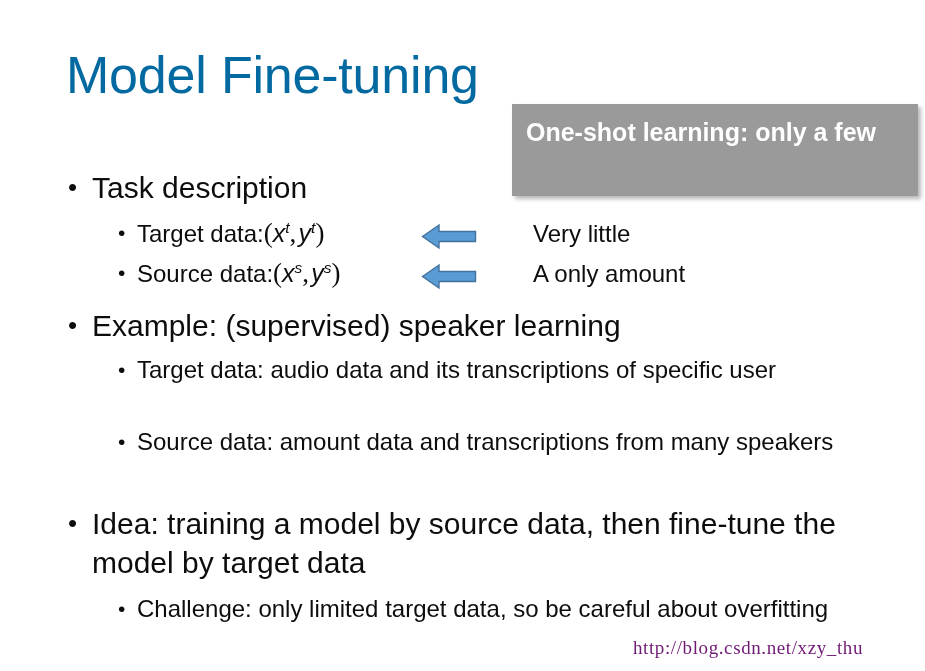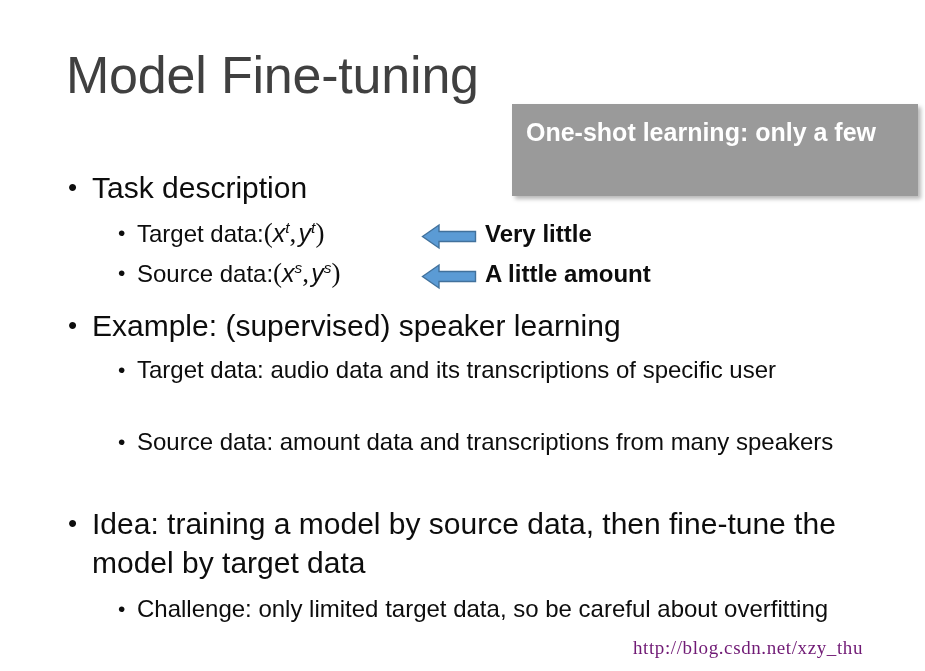--- a/index.html
+++ b/index.html
@@ -20,21 +20,21 @@
   }
 
   
   #slide-title {
     position: absolute;
     left: 66px;
     top: 48px;
     font-size: 52px;
     font-weight: 300;
     letter-spacing: -0.2px;
-    color: #404040;
+    color: #0369a1;
     white-space: nowrap;
     line-height: 1.05;
   }
 
   
   #callout {
     position: absolute;
     left: 512px;
     top: 104px;
     width: 406px;
@@ -118,23 +118,24 @@
   .arrow {
     position: absolute;
     width: 56px;
     height: 29px;
   }
 
   
   .annot {
     position: absolute;
     font-size: 24px;
-    font-weight: 700;
-    color: #0d0d0d;
-    white-space: nowrap;
+    font-weight: 400;
+    color: #0d0d0d;
+    white-space: nowrap;
+    margin-left: 48px;
   }
 
   
   #watermark {
     position: absolute;
     left: 633px;
     top: 637px;
     font-family: "Liberation Serif", serif;
     font-size: 19px;
     color: #701a75;
@@ -181,21 +182,21 @@
     </div>
 
     <svg class="arrow" style="left:421px; top:222px;" viewBox="0 0 56 29">
       <polygon points="1.5,14.5 18,3 18,9.5 54.5,9.5 54.5,19.5 18,19.5 18,26" fill="#5b9bd5" stroke="#41719c" stroke-width="1.4" stroke-linejoin="miter"></polygon>
     </svg>
     <div class="annot" style="left:485px; top:220px;">Very little</div>
 
     <svg class="arrow" style="left:421px; top:262px;" viewBox="0 0 56 29">
       <polygon points="1.5,14.5 18,3 18,9.5 54.5,9.5 54.5,19.5 18,19.5 18,26" fill="#5b9bd5" stroke="#41719c" stroke-width="1.4" stroke-linejoin="miter"></polygon>
     </svg>
-    <div class="annot" style="left:485px; top:260px;">A little amount</div>
+    <div class="annot" style="left:485px; top:260px;">A only amount</div>
 
     <div class="blk lvl1" style="left:68px; top:306px; width:780px;">
       <div class="row">
         <span class="bul">•</span>
         <span class="txt">Example: (supervised) speaker learning</span>
       </div>
     </div>
 
     <div class="blk lvl2" style="left:118px; top:352px; width:730px;">
       <div class="row">

